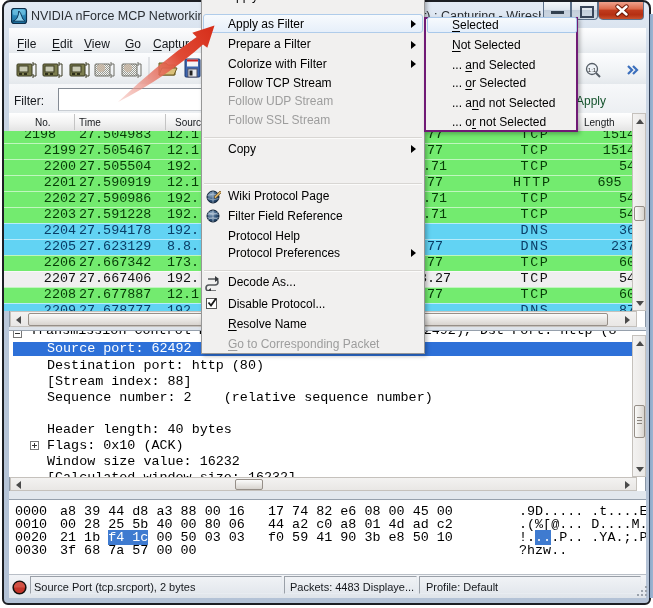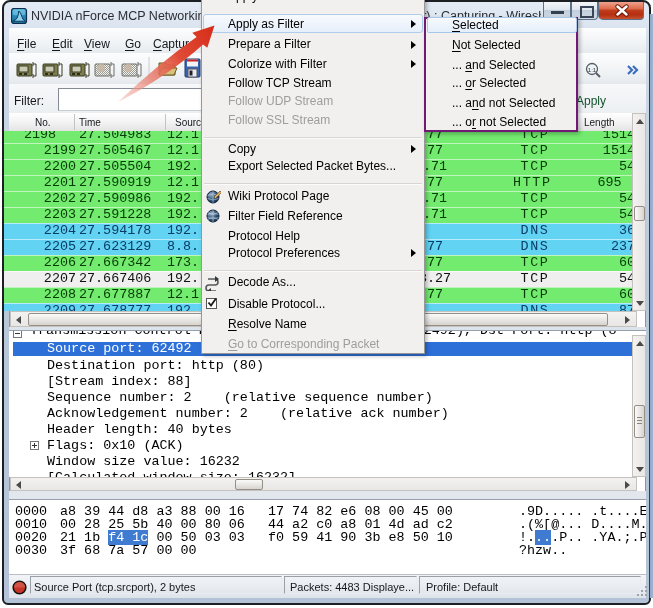--- a/index.html
+++ b/index.html
@@ -273,21 +273,20 @@
 <div class="a" id="details">
  <div class="a" style="left:4px;top:-2.5px;width:9px;height:9px;background:#fff;border:1px solid #777;box-sizing:border-box">
       <div class="a" style="left:1px;top:3px;width:5px;height:1px;background:#333"></div>
     </div>
  <div class="a mono dl" style="top:-8px;left:21px">Transmission Control Protocol, Src Port: 62492 (62492), Dst Port: http (8</div>
  <div class="a" style="left:4px;top:11px;width:620px;height:14px;background:#2d70d8"></div>
  <div class="a mono" style="top:10px;left:38px;color:#fff">Source port: 62492</div>
  <div class="a mono dl dli" style="top:27px;left:38px">Destination port: http (80)</div>
  <div class="a mono dl dli" style="top:43px;left:38px">[Stream index: 88]</div>
  <div class="a mono dl dli" style="top:59px;left:38px">Sequence number: 2    (relative sequence number)</div>
- <div class="a mono dl dli" style="top:75px;left:38px">Acknowledgement number: 2    (relative ack number)</div>
  <div class="a mono dl dli" style="top:91px;left:38px">Header length: 40 bytes</div>
  <div class="a" style="left:21px;top:110px;width:9px;height:9px;background:#fff;border:1px solid #777;box-sizing:border-box">
       <div class="a" style="left:1px;top:3px;width:5px;height:1px;background:#333"></div>
       <div class="a" style="left:3px;top:1px;width:1px;height:5px;background:#333"></div>
     </div>
  <div class="a mono dl dli" style="top:107px;left:38px">Flags: 0x10 (ACK)</div>
  <div class="a mono dl dli" style="top:123px;left:38px">Window size value: 16232</div>
  <div class="a mono dl dli" style="top:139px;left:38px">[Calculated window size: 16232]</div>
 </div>
 <div class="a sbtrackv" id="dvsb" style="left:632px;top:335px;width:14px;height:142px">
@@ -355,21 +354,20 @@
  <div class="ci" style="top:51.1px">Prepare a Filter</div>
     <div class="carr" style="top:56.6px"></div>
  <div class="ci" style="top:70.5px">Colorize with Filter</div>
     <div class="carr" style="top:76px"></div>
  <div class="ci" style="top:89.5px">Follow TCP Stream</div>
  <div class="ci cdis" style="top:108.3px">Follow UDP Stream</div>
  <div class="ci cdis" style="top:126.9px">Follow SSL Stream</div>
  <div class="csep" style="top:152.5px"></div>
  <div class="ci" style="top:155.8px">Copy</div>
     <div class="carr" style="top:161.3px"></div>
- <div class="ci" style="top:173px">Export Selected Packet Bytes...</div>
  <div class="csep" style="top:199px"></div>
  <svg class="a" width="15" height="15" style="left:4px;top:205px">
       <defs>
         <radialGradient id="gl1" cx=".35" cy=".3" r=".9">
           <stop offset="0" stop-color="#8fa9c2"></stop>
           <stop offset=".55" stop-color="#2b4e74"></stop>
           <stop offset="1" stop-color="#0d2440"></stop>
         </radialGradient>
       </defs>
       <circle cx="7" cy="8" r="6" fill="url(#gl1)" stroke="#0c1f33"></circle>

